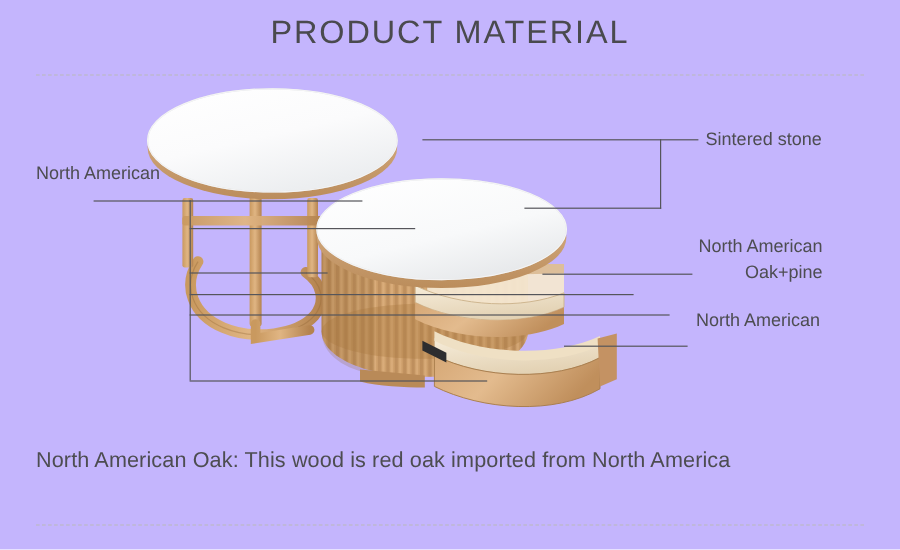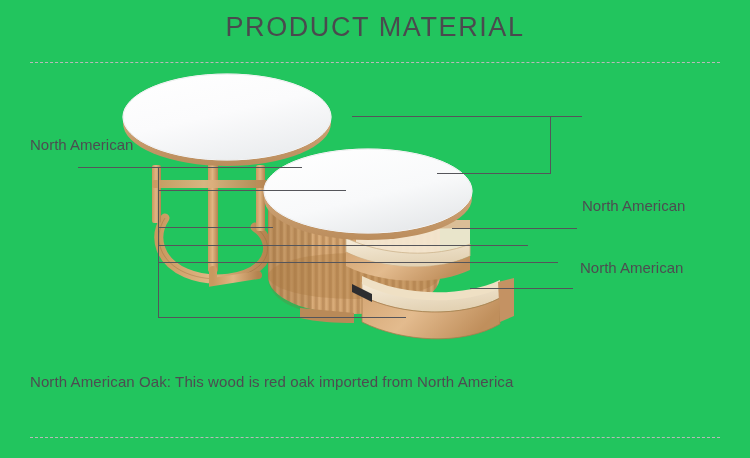--- a/index.html
+++ b/index.html
@@ -8,21 +8,21 @@
     padding: 0;
     background: #ffffff;
   }
   body {
     font-family: "Liberation Sans", sans-serif;
   }
   #page {
     position: relative;
     width: 750px;
     height: 458px;
-    background: #22c55e;
+    background: #c4b5fd;
     overflow: hidden;
   }
 
   
   .page-title {
     position: absolute;
     left: 0;
     top: 12px;
     width: 750px;
     text-align: center;
@@ -41,21 +41,21 @@
     border-top: 1px dashed #b9b9b9;
   }
   .divider.top { top: 62px; }
   .divider.bottom { top: 437px; }
 
   
   .footnote {
     position: absolute;
     left: 30px;
     top: 373px;
-    font-size: 15px;
+    font-size: 18px;
     font-weight: 400;
     color: #4d4d51;
     letter-spacing: 0.1px;
     white-space: nowrap;
   }
 
   
   .label {
     position: absolute;
     font-size: 15px;
@@ -222,23 +222,27 @@
   <div class="lead h" style="left:158px; top:190px; width:188px;"></div>
   <div class="lead h" style="left:158px; top:227px; width:115px;"></div>
   <div class="lead h" style="left:158px; top:245px; width:370px;"></div>
   <div class="lead h" style="left:158px; top:262px; width:400px;"></div>
   <div class="lead h" style="left:158px; top:317px; width:248px;"></div>
 
   <div class="label" id="label-oak-left">
     <span class="ln">North American</span>
   </div>
 
+  <div class="label" id="label-sintered">
+    <span class="ln">Sintered stone</span>
+  </div>
 
   <div class="label right-al" id="label-oak-pine">
     <span class="ln">North American</span>
+    <span class="ln">Oak+pine</span>
   </div>
 
   <div class="label" id="label-oak-paul">
     <span class="ln">North American</span>
   </div>
 
   <div class="footnote">North American Oak: This wood is red oak imported from North America</div>
 
   <div class="divider bottom"></div>
 

